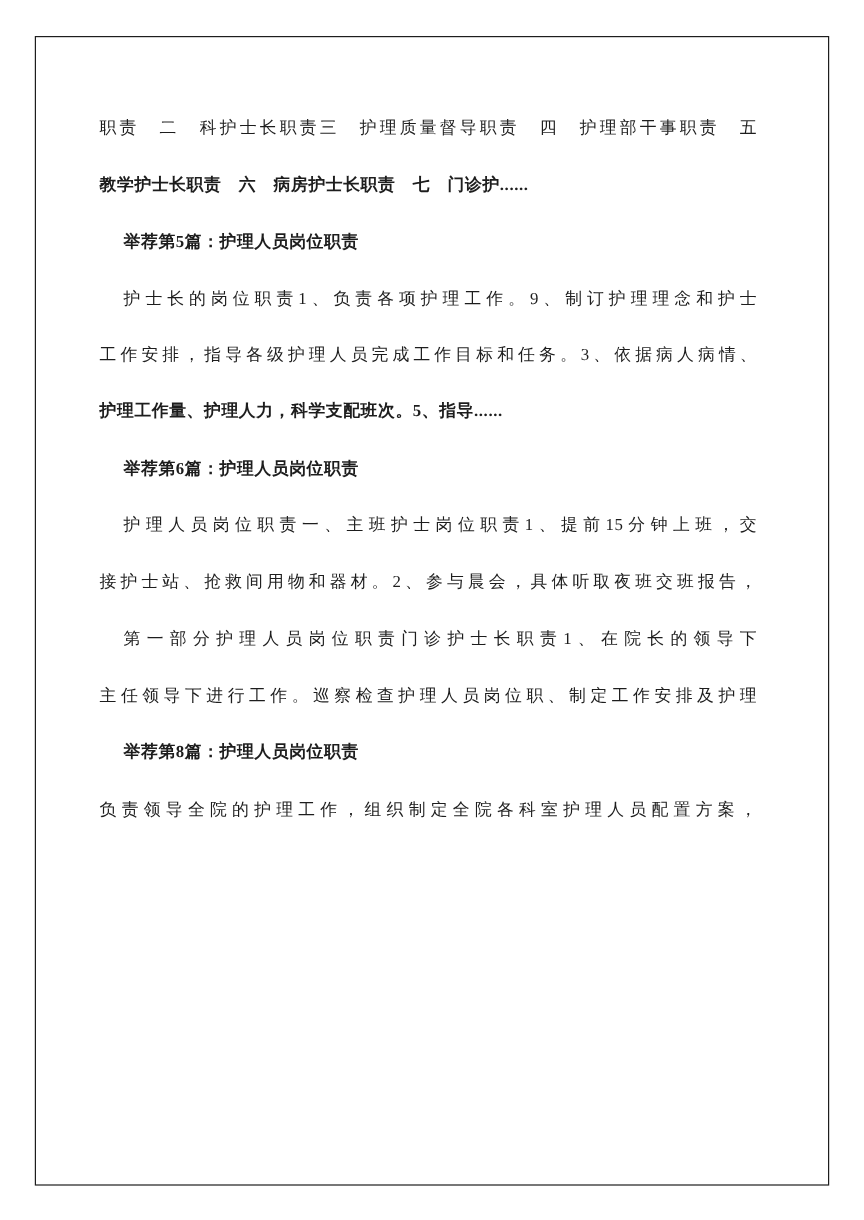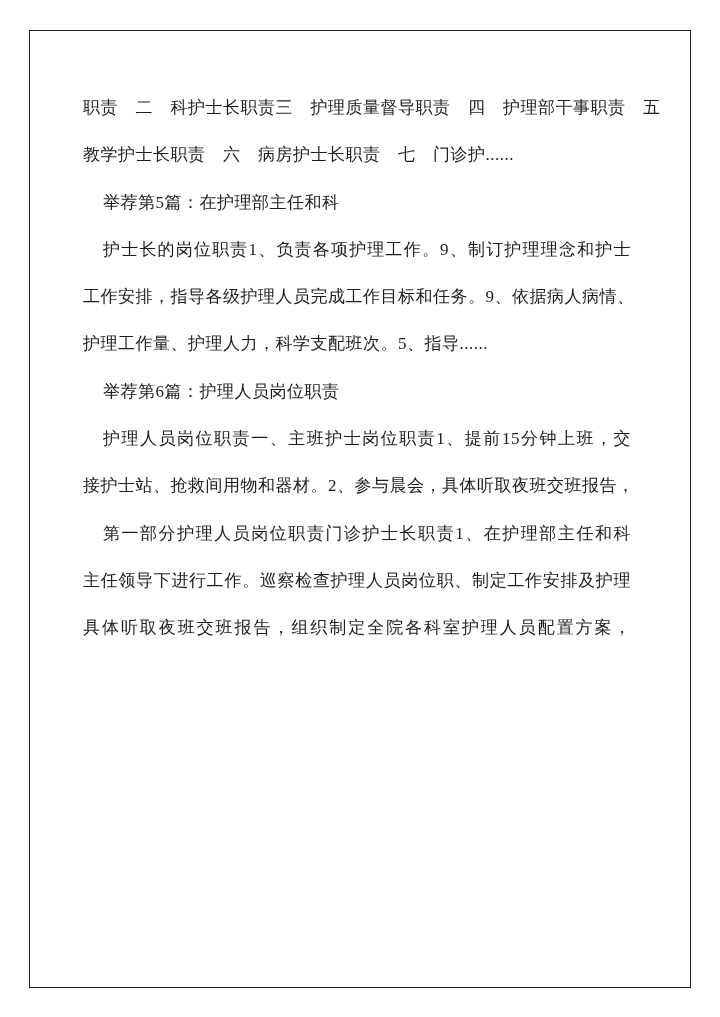--- a/index.html
+++ b/index.html
@@ -29,59 +29,63 @@
     left: 53px;
     top: 53px;
     width: 548px;
     color: #1d1d1d;
   }
   .para {
     margin: 0;
     padding: 0;
   }
   .line {
-    font-size: 17px;
+    font-size: 14px;
     line-height: 47.3px;
     letter-spacing: 0.5px;
     white-space: nowrap;
     text-align: justify;
     text-align-last: justify;
   }
   .line.last {
     text-align-last: left;
+    font-weight: bold;
   }
   .line.first-indent {
     text-indent: 20px;
   }
 </style>
 </head>
 <body style="background: rgb(255, 255, 255);">
 
 <div class="sheet" style="border-color: rgb(29, 29, 29);">
   <div class="content" style="color: rgb(29, 29, 29);">
       <div class="para">
         <div class="line">职责　二　科护士长职责三　护理质量督导职责　四　护理部干事职责　五</div>
         <div class="line last">教学护士长职责　六　病房护士长职责　七　门诊护......</div>
       </div>
       <div class="para">
-        <div class="line last first-indent">举荐第5篇：在护理部主任和科</div>
+        <div class="line last first-indent">举荐第5篇：护理人员岗位职责</div>
       </div>
       <div class="para">
         <div class="line first-indent">护士长的岗位职责1、负责各项护理工作。9、制订护理理念和护士</div>
-        <div class="line">工作安排，指导各级护理人员完成工作目标和任务。9、依据病人病情、</div>
+        <div class="line">工作安排，指导各级护理人员完成工作目标和任务。3、依据病人病情、</div>
         <div class="line last">护理工作量、护理人力，科学支配班次。5、指导......</div>
       </div>
       <div class="para">
         <div class="line last first-indent">举荐第6篇：护理人员岗位职责</div>
       </div>
       <div class="para">
         <div class="line first-indent">护理人员岗位职责一、主班护士岗位职责1、提前15分钟上班，交</div>
         <div class="line">接护士站、抢救间用物和器材。2、参与晨会，具体听取夜班交班报告，</div>
       </div>
       <div class="para">
-        <div class="line first-indent">第一部分护理人员岗位职责门诊护士长职责1、在护理部主任和科</div>
+        <div class="line first-indent">第一部分护理人员岗位职责门诊护士长职责1、在院长的领导下</div>
         <div class="line">主任领导下进行工作。巡察检查护理人员岗位职、制定工作安排及护理</div>
       </div>
       <div class="para">
-        <div class="line">具体听取夜班交班报告，组织制定全院各科室护理人员配置方案，</div>
+        <div class="line last first-indent">举荐第8篇：护理人员岗位职责</div>
+      </div>
+      <div class="para">
+        <div class="line">负责领导全院的护理工作，组织制定全院各科室护理人员配置方案，</div>
       </div>
     </div>
 </div>
 
 </body></html>

